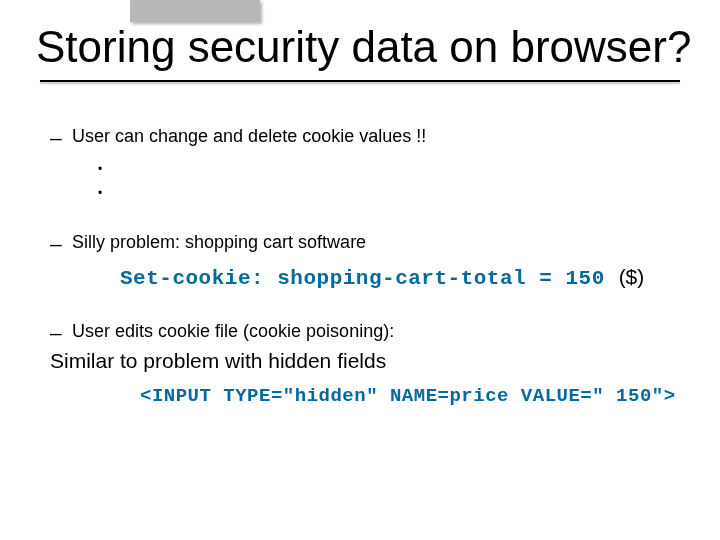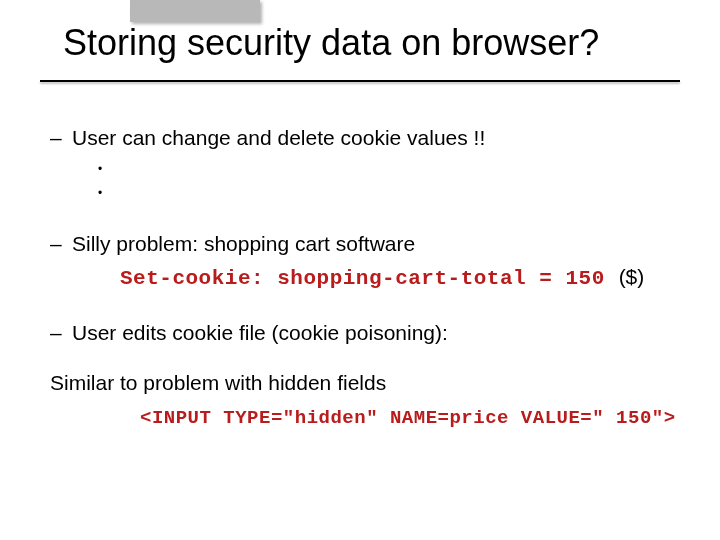--- a/index.html
+++ b/index.html
@@ -22,22 +22,22 @@
     top: 0;
     left: 130px;
     width: 130px;
     height: 22px;
     background: #b8b8b8;
     box-shadow: 2px 2px 3px rgba(0,0,0,0.3);
   }
   .title {
     position: absolute;
     top: 22px;
-    left: 63px;
-    font-size: 36px;
+    left: 36px;
+    font-size: 44px;
     color: #000;
     font-family: Verdana, Arial, sans-serif;
   }
   .divider {
     position: absolute;
     top: 80px;
     left: 40px;
     width: 640px;
     height: 2px;
     background: #000;
@@ -57,21 +57,21 @@
     align-items: flex-start;
     margin-top: 14px;
   }
   .dash-marker {
     width: 22px;
     flex: 0 0 22px;
     font-size: 21px;
   }
   .dash-text {
     flex: 1;
-    font-size: 21px;
+    font-size: 18px;
   }
   .sub-list {
     margin-left: 48px;
     margin-top: 6px;
   }
   .sub-row {
     display: flex;
     align-items: flex-start;
     font-size: 18px;
     margin-top: 2px;
@@ -83,30 +83,29 @@
     line-height: 22px;
   }
   .code-line {
     margin-left: 70px;
     margin-top: 4px;
     font-size: 21px;
   }
   .mono {
     font-family: "Courier New", Courier, monospace;
     font-weight: bold;
-    color: #b91c1c;
+    color: #0369a1;
     letter-spacing: 0.5px;
   }
   .paren {
     font-family: Verdana, Arial, sans-serif;
     color: #000;
     font-weight: normal;
   }
   .plain-line {
-    margin-top: 22px;
     font-size: 21px;
   }
   .input-line {
     margin-left: 90px;
     margin-top: 6px;
     font-size: 19px;
   }
 </style>
 </head>
 <body>

